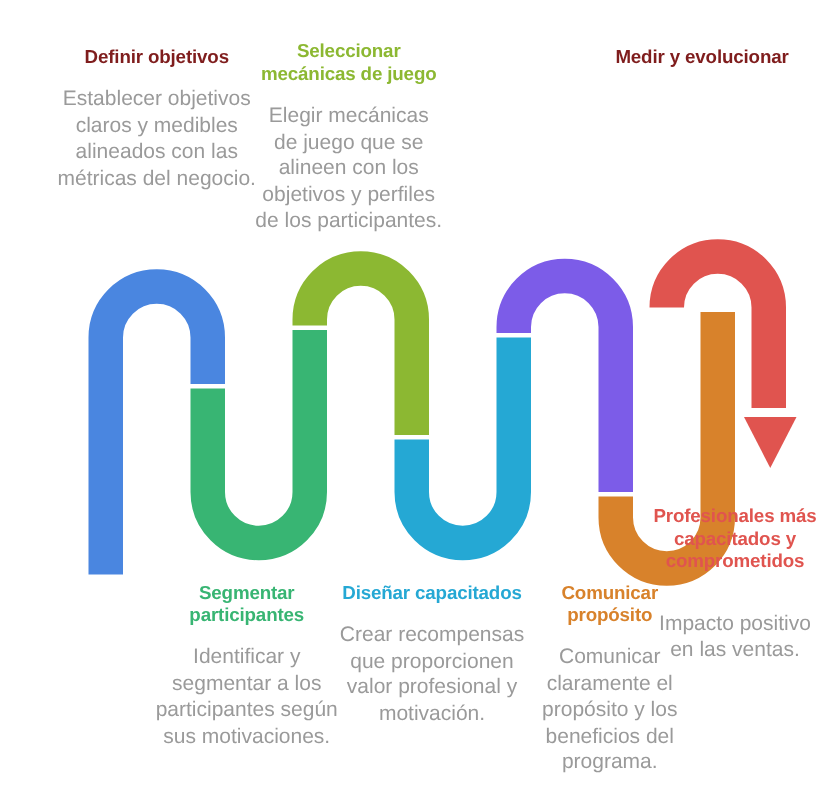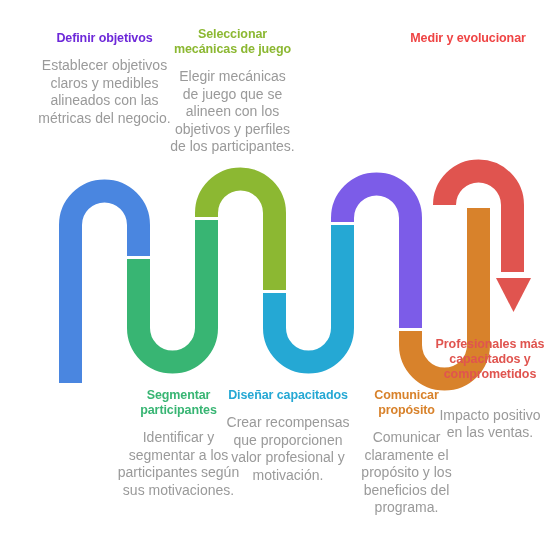--- a/index.html
+++ b/index.html
@@ -29,21 +29,21 @@
     margin:0;
   }
 
   
   .s1{left:32px;  top:31px;  width:145px;}
   .s2{left:170px; top:27px;  width:125px;}
   .s3{left:288px; top:31px;  width:118px;}
   .s4{left:404px; top:31px;  width:128px;}
 
   
-  .s5{left:112px;  top:388px; width:133px;}
+  .s5{left:98px;  top:388px; width:133px;}
   .s6{left:224px; top:388px; width:128px;}
   .s7{left:349px; top:388px; width:115px;}
 
   
   .outcome{position:absolute;left:434px;top:337px;width:112px;text-align:center;}
   .outcome .step-title{margin-bottom:25px;}
   .outcome .step-desc{line-height:16.5px;}
 </style>
 </head>
 <body>
@@ -63,32 +63,32 @@
     <path d="M 342.5 222 L 342.5 218 A 34 34 0 0 1 410.5 218 L 410.5 328" fill="none" stroke="#7c5ce8" stroke-width="23" stroke-linecap="butt"></path>
 
     <path d="M 410.5 331 L 410.5 345 A 34 34 0 0 0 478.5 345 L 478.5 208" fill="none" stroke="#d8822b" stroke-width="23" stroke-linecap="butt"></path>
 
     <path d="M 478.5 205 L 478.5 205 A 34 34 0 0 1 512.5 171 A 34 34 0 0 1 546.5 205 L 546.5 272" fill="none" stroke="#e0544f" stroke-width="23" stroke-linecap="butt" transform="translate(-34,0)"></path>
 
     <polygon points="496,278 531,278 513.5,312" fill="#e0544f"></polygon>
   </svg>
 
   <div class="step s1">
-    <p class="step-title" style="color:#6d28d9">Definir objetivos</p>
+    <p class="step-title" style="color:#7f1d1d">Definir objetivos</p>
     <p class="step-desc">Establecer objetivos claros y medibles alineados con las métricas del negocio.</p>
   </div>
 
   <div class="step s2">
     <p class="step-title" style="color:#8cb832">Seleccionar mecánicas de juego</p>
     <p class="step-desc">Elegir mecánicas de juego que se alineen con los objetivos y perfiles de los participantes.</p>
   </div>
 
 
   <div class="step s4">
-    <p class="step-title" style="color:#ef4444">Medir y evolucionar</p>
+    <p class="step-title" style="color:#7f1d1d">Medir y evolucionar</p>
   </div>
 
   <div class="step s5">
     <p class="step-title" style="color:#38b573">Segmentar participantes</p>
     <p class="step-desc">Identificar y segmentar a los participantes según sus motivaciones.</p>
   </div>
 
   <div class="step s6">
     <p class="step-title" style="color:#25a8d4">Diseñar capacitados</p>
     <p class="step-desc">Crear recompensas que proporcionen valor profesional y motivación.</p>

